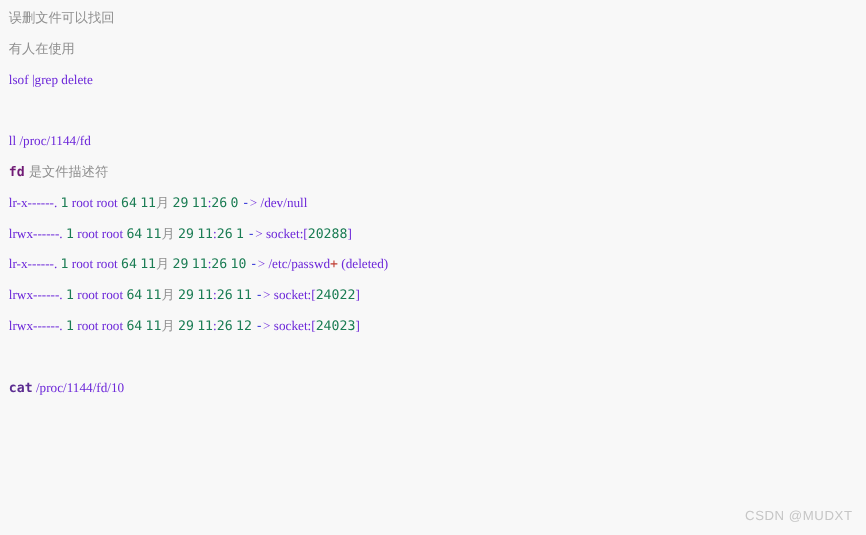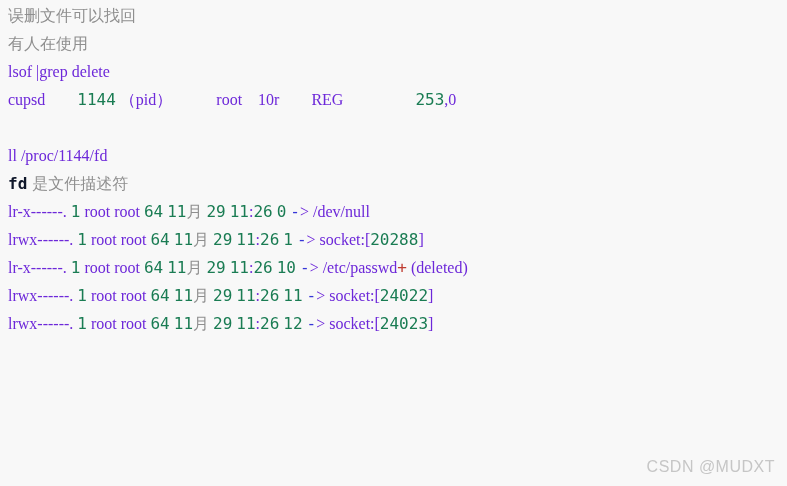--- a/index.html
+++ b/index.html
@@ -10,60 +10,60 @@
     width: 787px;
     height: 486px;
     background: #f8f8f8;
     overflow: hidden;
     position: relative;
     font-family: "DejaVu Sans Mono", "Liberation Mono", monospace;
   }
   .code-block {
     padding: 2px 8px;
     font-family: "DejaVu Sans Mono", "Liberation Mono", monospace;
-    font-size: 16px;
+    font-size: 12px;
     line-height: 28px;
     color: #3a3a3a;
   }
   .line {
     white-space: pre;
     height: 28px;
   }
   .tk-plain   { color: #6d28d9; font-family: Liberation Serif, serif; }
-  .tk-bold    { color: #0f172a; font-weight: bold; }
+  .tk-bold    { color: #701a75; font-weight: bold; }
   .tk-comment { color: #8f8f8f; font-family: "DejaVu Serif", "Liberation Serif", serif; }
   .tk-num     { color: #1a7c53; }
   .tk-red     { color: #bf3b30; }
   .tk-blue    { color: #3636d8; }
   .tk-orange  { color: #b25d1a; }
   .tk-purple  { color: #5c2d91; font-weight: bold; }
   .watermark {
     position: absolute;
     right: 12px;
     bottom: 10px;
     font-family: "Liberation Sans", "DejaVu Sans", sans-serif;
-    font-size: 16px;
+    font-size: 12px;
     color: #c6c6c6;
     letter-spacing: 0.5px;
   }
 </style>
 </head>
 <body>
 
 <div class="code-block">
   <div id="code-lines">
       <div class="line"><span class="tk-comment">误删文件可以找回</span></div>
       <div class="line"><span class="tk-comment">有人在使用</span></div>
       <div class="line"><span class="tk-plain">lsof |grep delete</span></div>
-      <div class="line"><span class="tk-plain">cupsd        </span><span class="tk-num">1144</span><span class="tk-plain"> （pid）           root    10r        REG                  </span><span class="tk-num">253</span><span class="tk-plain">,0</span></div>
       <div class="line">&nbsp;</div>
       <div class="line"><span class="tk-plain">ll /proc/1144/fd</span></div>
       <div class="line"><span class="tk-bold">fd</span><span class="tk-comment"> 是文件描述符</span></div>
       <div class="line"><span class="tk-plain">lr-x------. </span><span class="tk-num">1</span><span class="tk-plain"> root root </span><span class="tk-num">64</span><span class="tk-plain"> </span><span class="tk-num">11</span><span class="tk-comment">月</span><span class="tk-plain"> </span><span class="tk-num">29</span><span class="tk-plain"> </span><span class="tk-num">11</span><span class="tk-plain">:</span><span class="tk-num">26</span><span class="tk-plain"> </span><span class="tk-num">0</span><span class="tk-plain"> </span><span class="tk-blue">-</span><span class="tk-plain">&gt; /dev/null</span></div>
       <div class="line"><span class="tk-plain">lrwx------. </span><span class="tk-num">1</span><span class="tk-plain"> root root </span><span class="tk-num">64</span><span class="tk-plain"> </span><span class="tk-num">11</span><span class="tk-comment">月</span><span class="tk-plain"> </span><span class="tk-num">29</span><span class="tk-plain"> </span><span class="tk-num">11</span><span class="tk-plain">:</span><span class="tk-num">26</span><span class="tk-plain"> </span><span class="tk-num">1</span><span class="tk-plain"> </span><span class="tk-blue">-</span><span class="tk-plain">&gt; socket:[</span><span class="tk-num">20288</span><span class="tk-plain">]</span></div>
       <div class="line"><span class="tk-plain">lr-x------. </span><span class="tk-num">1</span><span class="tk-plain"> root root </span><span class="tk-num">64</span><span class="tk-plain"> </span><span class="tk-num">11</span><span class="tk-comment">月</span><span class="tk-plain"> </span><span class="tk-num">29</span><span class="tk-plain"> </span><span class="tk-num">11</span><span class="tk-plain">:</span><span class="tk-num">26</span><span class="tk-plain"> </span><span class="tk-num">10</span><span class="tk-plain"> </span><span class="tk-blue">-</span><span class="tk-plain">&gt; /etc/passwd</span><span class="tk-red">+</span><span class="tk-plain"> (deleted)</span></div>
       <div class="line"><span class="tk-plain">lrwx------. </span><span class="tk-num">1</span><span class="tk-plain"> root root </span><span class="tk-num">64</span><span class="tk-plain"> </span><span class="tk-num">11</span><span class="tk-comment">月</span><span class="tk-plain"> </span><span class="tk-num">29</span><span class="tk-plain"> </span><span class="tk-num">11</span><span class="tk-plain">:</span><span class="tk-num">26</span><span class="tk-plain"> </span><span class="tk-num">11</span><span class="tk-plain"> </span><span class="tk-blue">-</span><span class="tk-plain">&gt; socket:[</span><span class="tk-num">24022</span><span class="tk-plain">]</span></div>
       <div class="line"><span class="tk-plain">lrwx------. </span><span class="tk-num">1</span><span class="tk-plain"> root root </span><span class="tk-num">64</span><span class="tk-plain"> </span><span class="tk-num">11</span><span class="tk-comment">月</span><span class="tk-plain"> </span><span class="tk-num">29</span><span class="tk-plain"> </span><span class="tk-num">11</span><span class="tk-plain">:</span><span class="tk-num">26</span><span class="tk-plain"> </span><span class="tk-num">12</span><span class="tk-plain"> </span><span class="tk-blue">-</span><span class="tk-plain">&gt; socket:[</span><span class="tk-num">24023</span><span class="tk-plain">]</span></div>
       <div class="line">&nbsp;</div>
+      <div class="line"><span class="tk-purple">cat</span><span class="tk-plain"> /proc/1144/fd/10</span></div>
     </div>
 </div>
 
 <div class="watermark">CSDN @MUDXT</div>
 
 </body></html>

